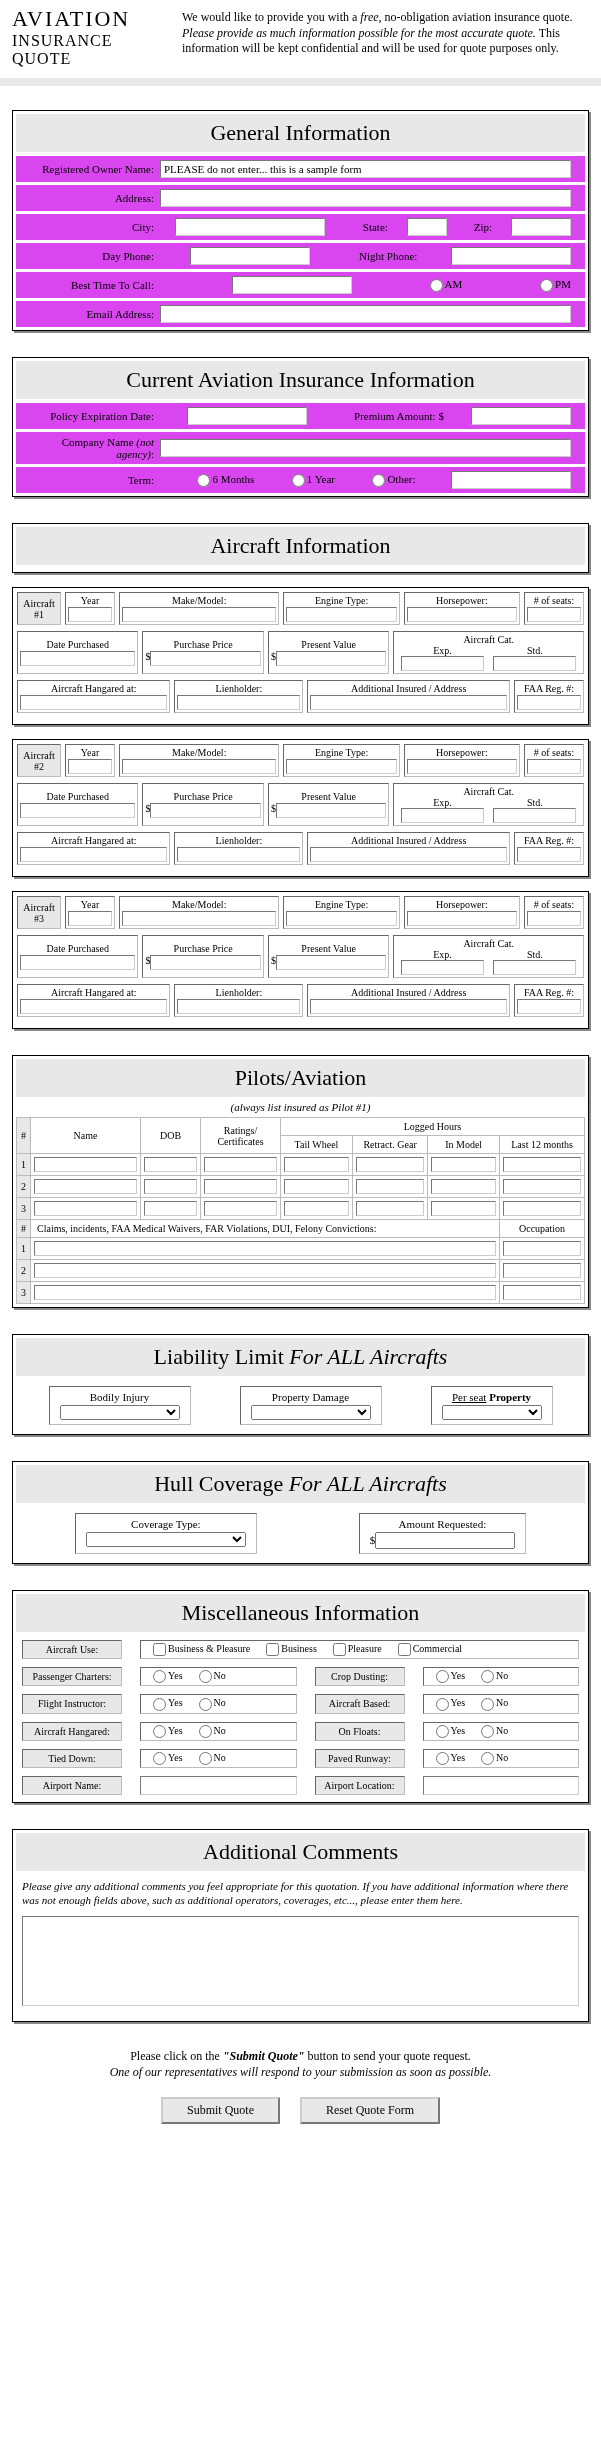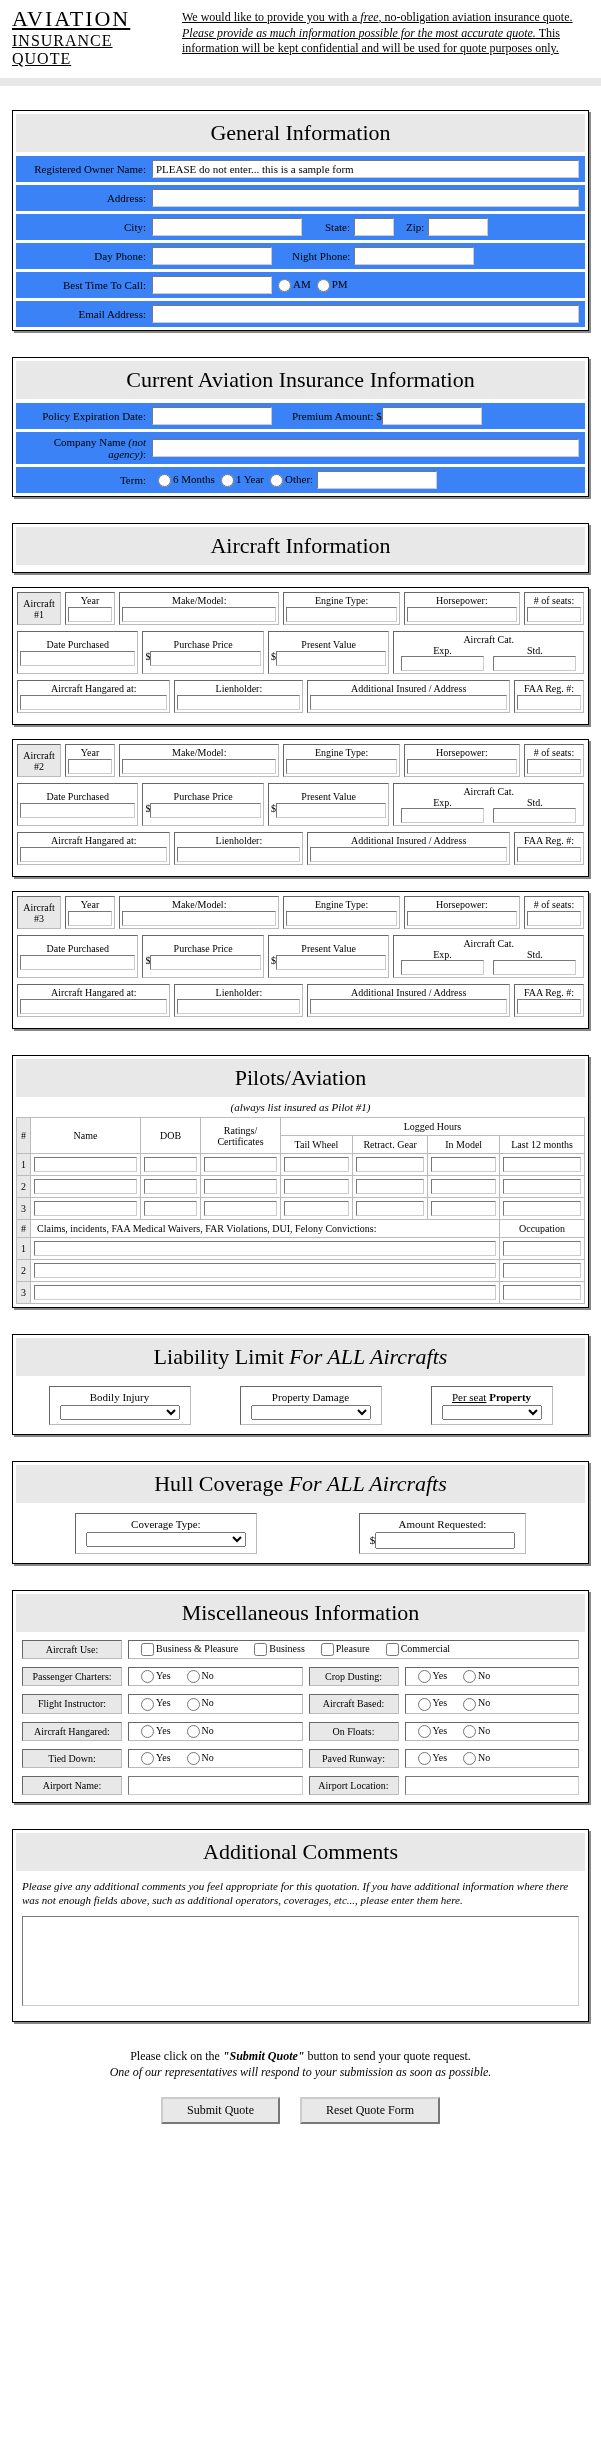--- a/index.html
+++ b/index.html
@@ -3,21 +3,21 @@
 <meta charset="utf-8">
 <style>
 * { box-sizing: border-box; }
 body {
   margin: 0;
   padding: 0;
   background: #fff;
   font-family: "Times New Roman", Times, serif;
   width: 601px;
 }
-.header { display: flex; padding: 6px 12px 8px; text-decoration: underline; }
+.header { display: flex; padding: 6px 12px 8px; }
 .header-left { width: 160px; }
 .header-title1 { font-size: 22px; letter-spacing: 2px; }
 .header-title2 { font-size: 16px; letter-spacing: 1px; }
 .header-right { flex: 1; font-size: 12px; padding-left: 10px; padding-top: 4px; line-height: 1.3; }
 .header-right .ital { font-style: italic; }
 .hbar { height: 8px; background: #e8e8e8; margin: 2px 0 24px; }
 
 .section {
   margin: 0 12px 26px;
   border: 1px solid #000;
@@ -27,21 +27,21 @@
 }
 .section-title {
   background: #e8e8e8;
   text-align: center;
   font-size: 22px;
   padding: 6px 0;
   margin-bottom: 4px;
 }
 .section-title .ital { font-style: italic; }
 
-.fieldrow { display: flex; align-items: center; background: #3b82f6; padding: 4px 6px; margin-bottom: 3px; font-size: 11px; }
+.fieldrow { display: flex; align-items: center; background: #d946ef; padding: 4px 14px; margin-bottom: 3px; font-size: 11px; justify-content: space-between; }
 .fieldrow:last-child { margin-bottom: 0; }
 .fieldrow .lbl { width: 130px; text-align: right; padding-right: 6px; }
 .fieldrow .ital { font-style: italic; }
 .fieldrow input[type="text"] {
   font-family: inherit;
   font-size: 11px;
   padding: 2px 3px;
   border: 1px inset #ccc;
   background: #fff;
 }
@@ -92,21 +92,21 @@
 .numcol { width: 14px; background: #e8e8e8 !important; }
 
 
 .lh-row { display: flex; justify-content: space-around; padding: 6px 8px; }
 .lh-item { text-align: center; font-size: 11px; border: 1px inset #bbb; padding: 4px 10px; }
 .lh-item select, .lh-item input { font-size: 10px; margin-top: 2px; }
 .lh-item .u { text-decoration: underline; }
 .lh-item .b { font-weight: bold; }
 
 
-.misc-row { display: flex; padding: 4px 6px; font-size: 10px; }
+.misc-row { display: flex; padding: 4px 6px; font-size: 10px; gap: 12px; }
 .misc-lbl {
   width: 100px; background: #e8e8e8; border: 1px inset #bbb;
   padding: 3px 4px; text-align: center; margin-right: 6px;
 }
 .misc-opts { flex: 1; display: flex; align-items: center; border: 1px inset #bbb; padding: 2px 6px; }
 .misc-opts label { margin-right: 10px; }
 .misc-right-lbl { width: 90px; background: #e8e8e8; border: 1px inset #bbb; padding: 3px 4px; text-align: center; margin: 0 6px; }
 .misc-row input[type="text"] { flex: 1; font-size: 10px; border: 1px inset #ccc; padding: 2px; }
 
 .ac-note { font-size: 11px; font-style: italic; padding: 4px 6px 8px; line-height: 1.3; }

